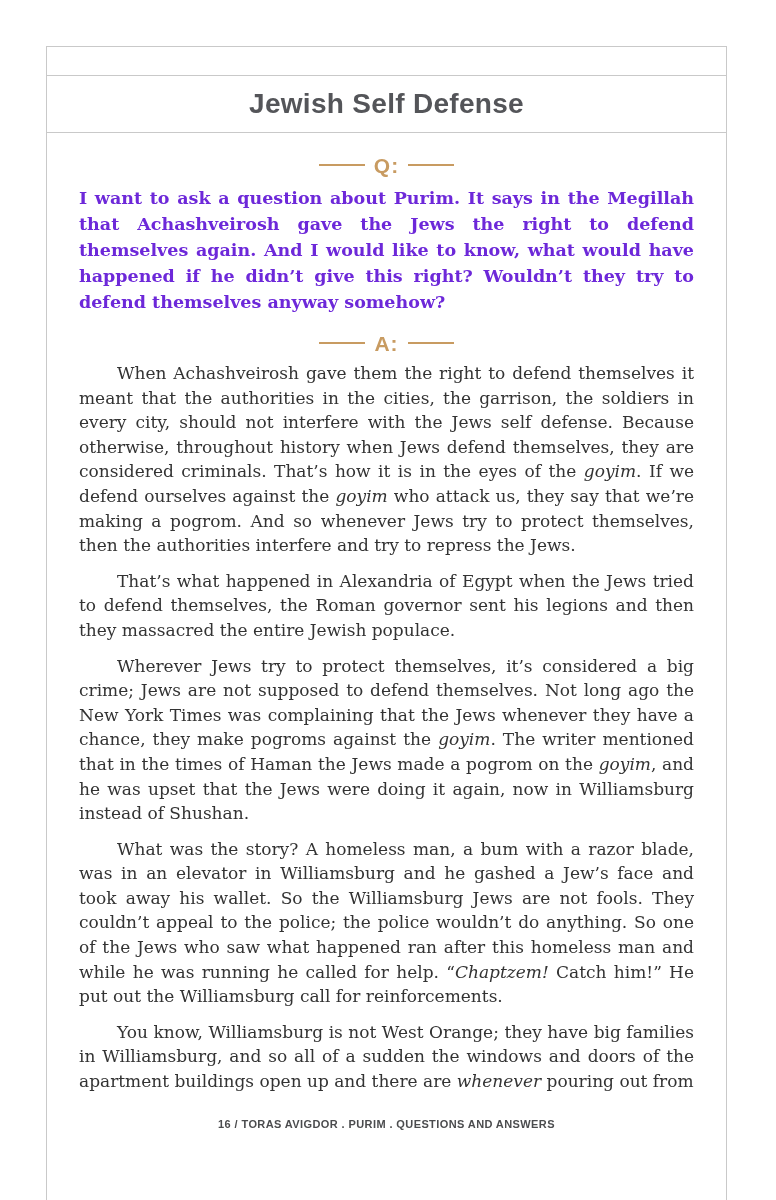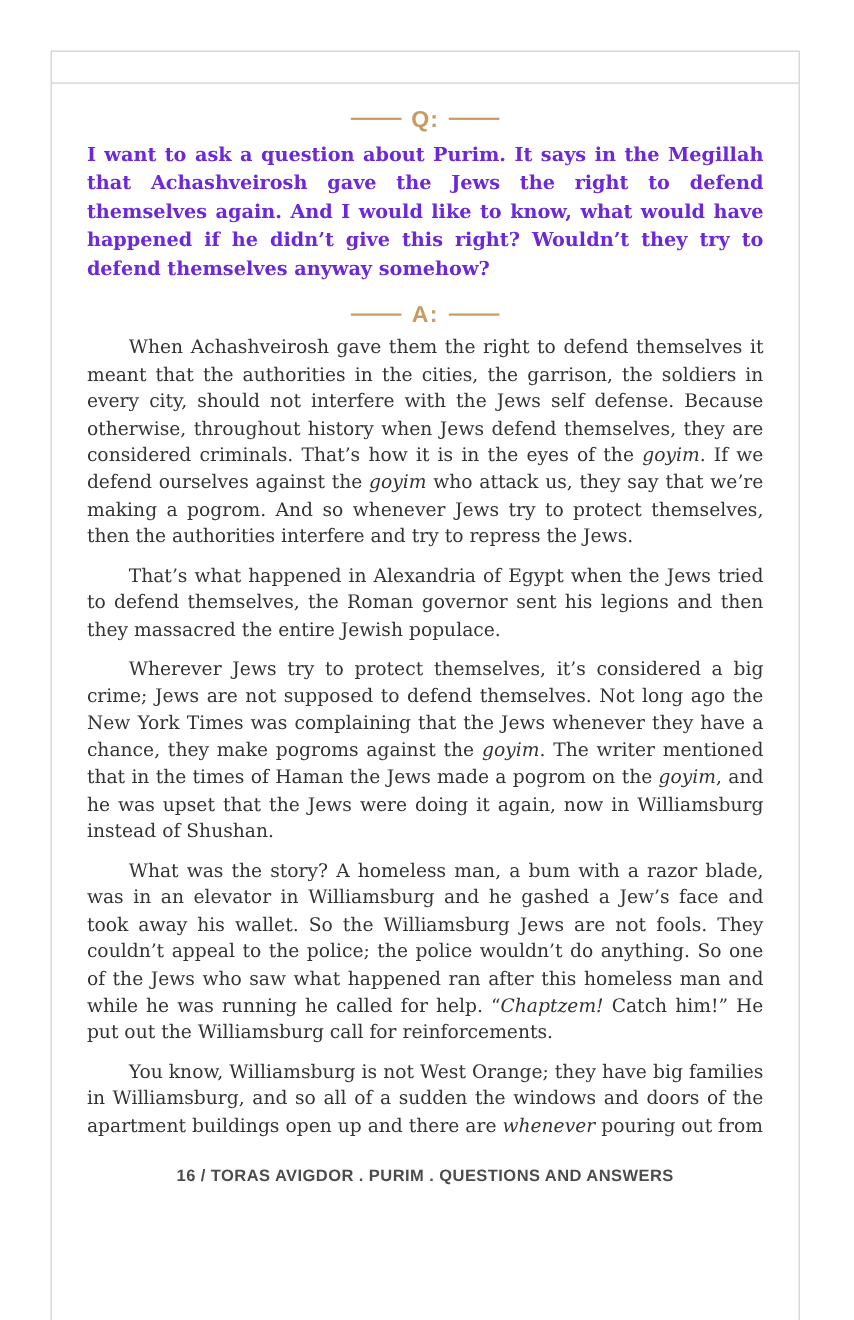--- a/index.html
+++ b/index.html
@@ -73,31 +73,34 @@
     color: #333333;
     text-align: justify;
     text-indent: 38px;
   }
   .apara .it { font-style: italic; }
   .footer {
     margin-top: 24px;
     text-align: center;
     font-family: "Liberation Sans", sans-serif;
     font-weight: 700;
-    font-size: 15px;
+    font-size: 11px;
     letter-spacing: 0.4px;
     color: var(--footer, #4b4c4e);
   }
 </style>
 </head>
 <body>
 
 <div class="page">
   <div class="top-strip"></div>
 
+  <div class="title-band">
+    <h1>Jewish Self Defense</h1>
+  </div>
 
   <div class="content">
 
     <div class="ornament q-ornament">
       <span class="dash"></span>
       <span class="olabel">Q:</span>
       <span class="dash"></span>
     </div>
 
     <p class="question">I want to ask a question about Purim. It says in the Megillah that Achashveirosh gave the Jews the right to defend themselves again. And I would like to know, what would have happened if he didn’t give this right? Wouldn’t they try to defend themselves anyway somehow?</p>

